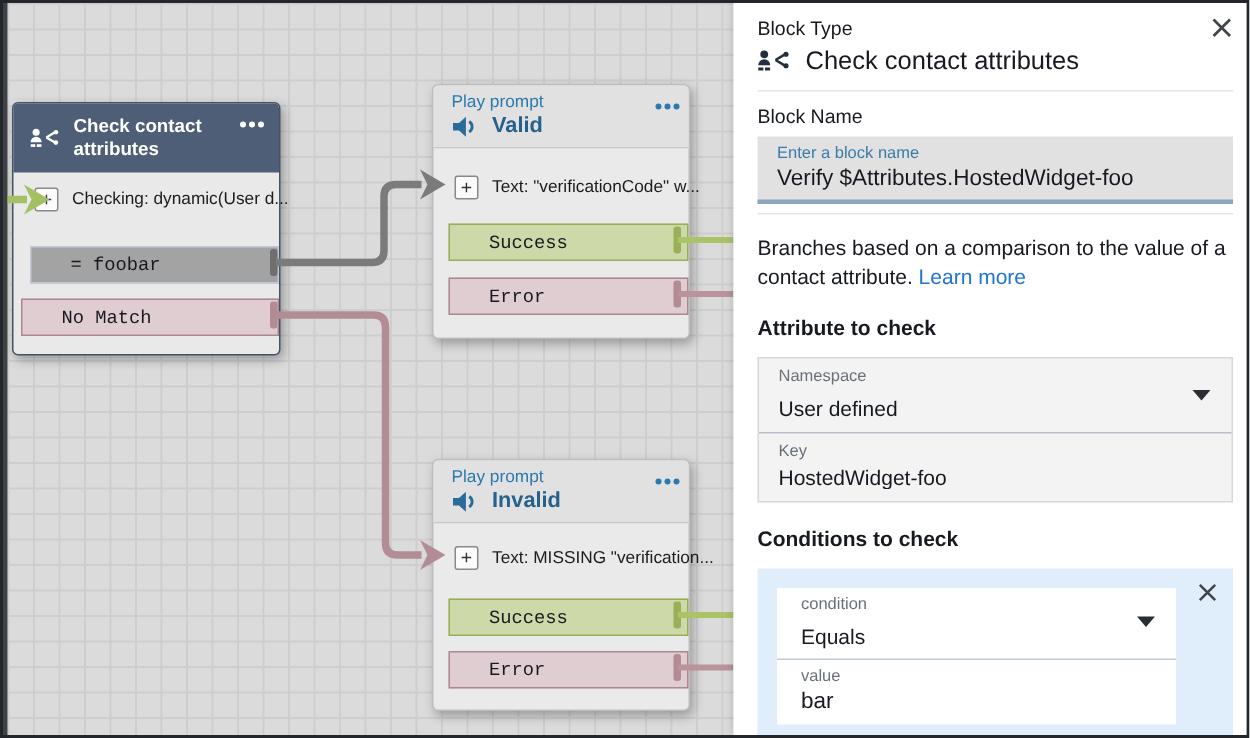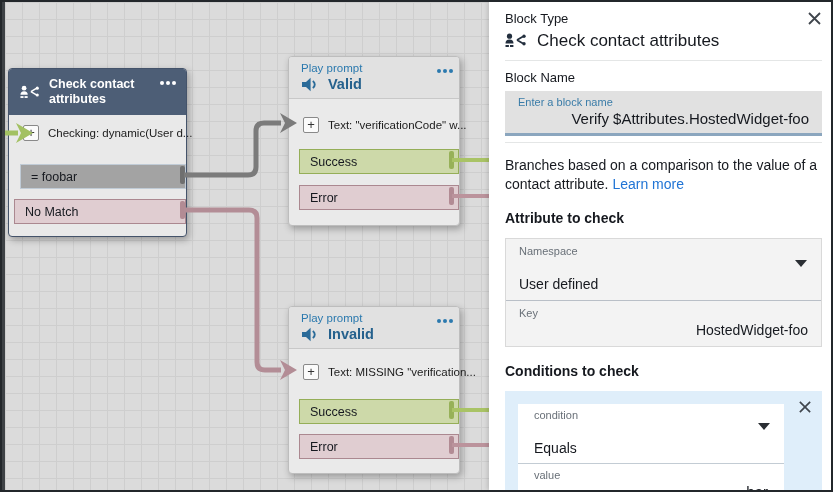--- a/index.html
+++ b/index.html
@@ -38,21 +38,21 @@
   .check-header .menu-dots { color:#fff; }
   .prompt-header .menu-dots { color:#2b79ae; position:absolute; right:4px; top:10px; margin:0; }
 
   .conn-row { display:flex; align-items:center; gap:9px; padding-left:14px; height:36px; }
   .plus-btn { flex:none; width:16px; height:16px; background:#fbfbfb;
               border:1px solid #898989; border-radius:2px; font-size:13px;
               line-height:13px; text-align:center; color:#333; cursor:pointer; }
   .conn-row .row-text { font-size:11.5px; color:#1c1c1c; white-space:nowrap; }
 
   .branch { position:absolute; right:0; height:25px; font-size:12.5px;
-            display:flex; align-items:center; padding-left:10px; cursor:pointer; }
+            display:flex; align-items:center; padding-left:26px; cursor:pointer;font-family:Liberation Mono, monospace; }
   .branch-condition { left:11px; top:95px; background:#a3a3a3; border:1px solid #c0cbd6; }
   .branch-nomatch   { left:5px;  top:130px; background:#e0cdd1; border:1px solid #ab8890; }
   .branch-success   { left:10px; background:#cdd9a9; border:1px solid #95ae58; }
   .branch-error     { left:10px; background:#e0cdd1; border:1px solid #ab8890; }
 
   
   .prompt-block { width:172px; height:170px; background:#eaeaea; border:1px solid #bdbdbd; }
   .valid-block   { left:283px; top:54px; }
   .invalid-block { left:283px; top:304px; height:168px; }
   .prompt-header { position:relative; height:42px; background:#e1e1e1;
@@ -77,30 +77,30 @@
   .icon-btn { background:none; border:none; cursor:pointer; padding:0; line-height:0; }
   .panel-title-row { display:flex; align-items:center; gap:10px; margin-top:5px; }
   .panel-title { font-size:17px; }
   .divider { border:none; border-top:1px solid #e4e6e6; margin-top:9px; }
   .section-label { font-size:13px; margin-top:9px; }
   .name-input-box { margin-top:6px; background:#e1e1e1; border-bottom:3px solid #8ba6be;
                     padding:5px 13px 6px; cursor:text; }
   .float-label { font-size:11px; color:#3a7ca8; }
   .field-value-input { display:block; width:100%; border:none; background:transparent;
                        font-family:inherit; font-size:15px; color:#16191f; margin-top:2px;
-                       outline:none;text-align:right; }
+                       outline:none; }
   .char-counter { text-align:right; font-size:12px; color:#545b64; margin:4px 3px 0 0; }
   .desc { font-size:14px; line-height:19px; margin-top:13px; }
   .link { color:#2074d5; text-decoration:none; cursor:pointer; }
   .section-heading { font-size:14px; font-weight:bold; margin-top:16px; }
   .field-group { margin-top:12px; border:1px solid #d9d9d9; background:#f3f3f3; }
   .field { position:relative; padding:6px 13px 8px; }
   .field + .field { border-top:1px solid #b9bfc7; }
   .field-label { font-size:11px; color:#697078; }
-  .field-value { font-size:14px; margin-top:19px; }
+  .field-value { font-size:14px; margin-top:7px; }
   .field .field-value-input { font-size:14px; margin-top:3px; }
   .caret { position:absolute; right:14px; top:21px; width:0; height:0;
            border-left:6px solid transparent; border-right:6px solid transparent;
            border-top:7px solid #2a2e33; cursor:pointer; }
   .cond-card { position:relative; margin-top:12px; background:#dfeefa;
                padding:13px 38px 14px 13px; }
   .cond-field { position:relative; background:#fff; padding:5px 16px 7px; }
   .cond-field + .cond-field { border-top:1px solid #c3ccd4; }
   .cond-field .caret { top:19px; }
   .card-close { position:absolute; top:9px; right:10px; }

